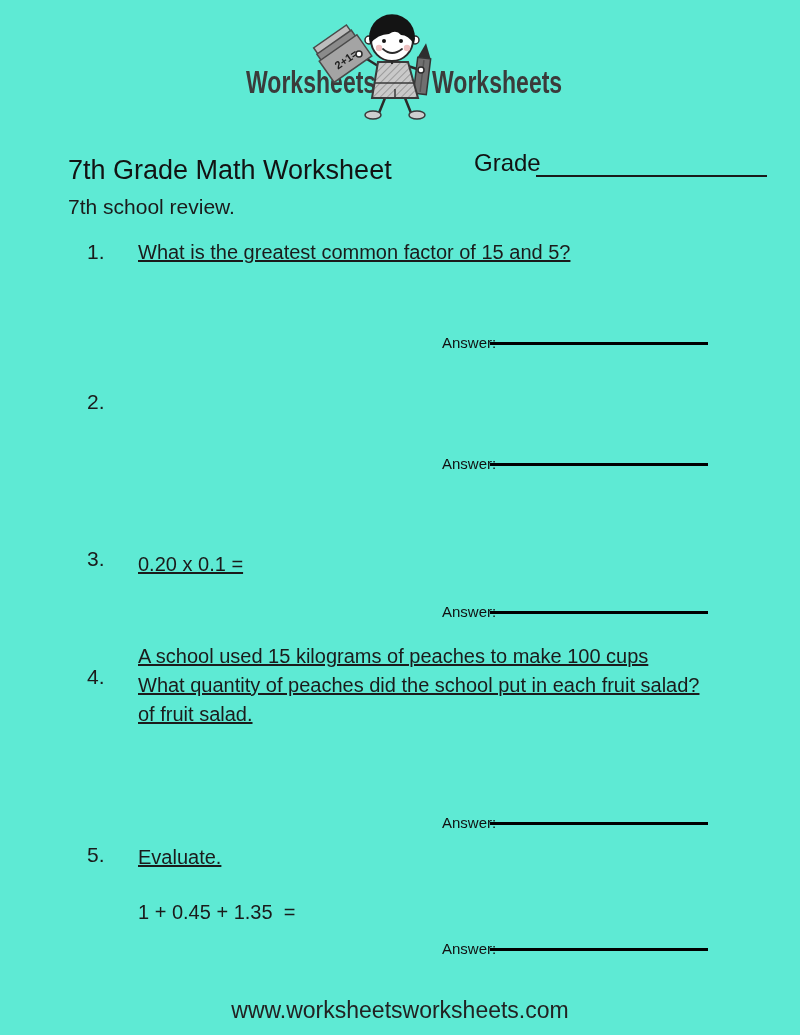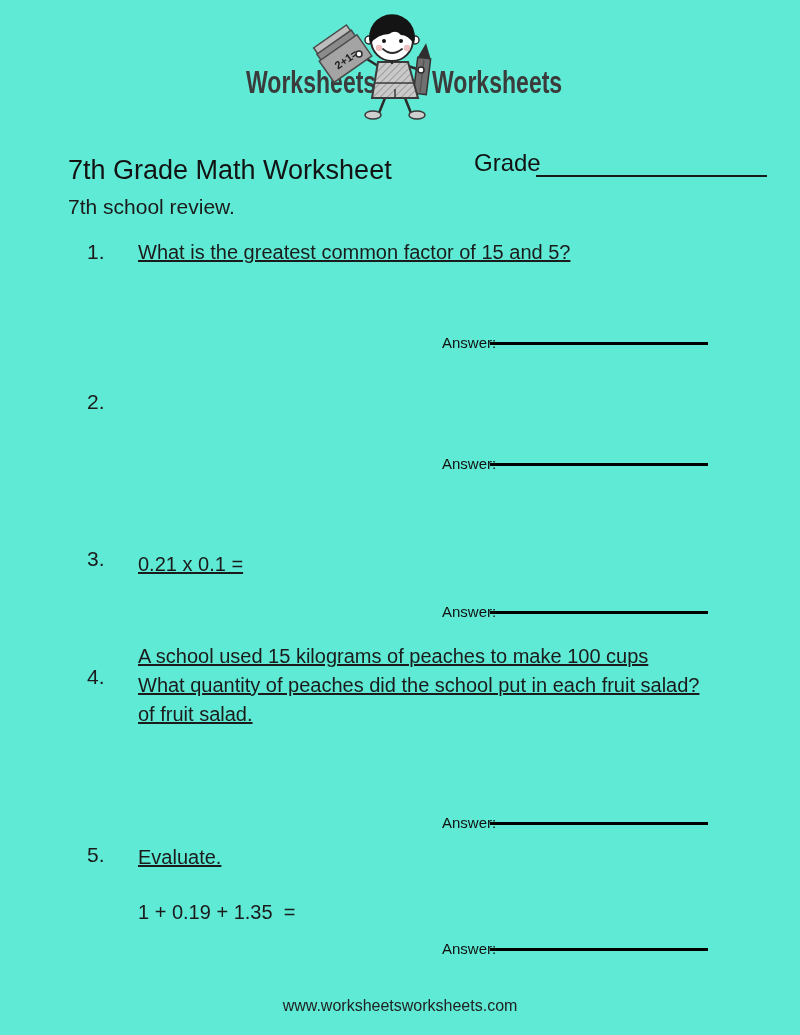--- a/index.html
+++ b/index.html
@@ -22,21 +22,21 @@
   .subtitle{position:absolute;left:68px;top:195px;font-size:21px;}
   
   .q-num{position:absolute;left:87px;font-size:21px;}
   .q-text{position:absolute;left:138px;font-size:20px;line-height:29px;white-space:nowrap;text-decoration:underline;}
   .q-expression{position:absolute;left:138px;font-size:20px;white-space:pre;}
   
   .answer-row{position:absolute;left:428px;width:282px;height:20px;}
   .answer-label{position:absolute;left:0;top:0;font-size:15px;color:#111;margin-left:14px;}
   .answer-line{position:absolute;left:62px;top:8px;width:218px;height:0;border-top:3px solid #000;}
   
-  .footer{position:absolute;left:0;top:997px;width:100%;text-align:center;font-size:16px;color:#222;}
+  .footer{position:absolute;left:0;top:997px;width:100%;text-align:center;font-size:23px;color:#222;}
 </style>
 </head>
 <body>
 
 <div class="page">
 
   <span class="logo-text left">Worksheets</span>
   <span class="logo-text right">Worksheets</span>
 
   <svg class="kid-svg" width="140" height="126" viewBox="0 0 140 126">
@@ -102,21 +102,21 @@
   </div>
 
   <div class="q-num" style="top:390px">2.</div>
   <div class="answer-row" style="top:455px">
     <span class="answer-label">Answer:</span>
     <span class="answer-line"></span>
   </div>
 
   <div class="q-num" style="top:547px">3.</div>
   <div class="q-text" style="top:550px">
-    <div>0.21 x 0.1 =</div>
+    <div>0.20 x 0.1 =</div>
   </div>
   <div class="answer-row" style="top:603px">
     <span class="answer-label">Answer:</span>
     <span class="answer-line"></span>
   </div>
 
   <div class="q-num" style="top:665px">4.</div>
   <div class="q-text" style="top:642px">
     <div>A school used 15 kilograms of peaches to make 100 cups</div>
     <div>What quantity of peaches did the school put in each fruit salad?</div>
@@ -124,21 +124,21 @@
   </div>
   <div class="answer-row" style="top:814px">
     <span class="answer-label">Answer:</span>
     <span class="answer-line"></span>
   </div>
 
   <div class="q-num" style="top:843px">5.</div>
   <div class="q-text" style="top:843px">
     <div>Evaluate.</div>
   </div>
-  <div class="q-expression" style="top:901px">1 + 0.19 + 1.35  =</div>
+  <div class="q-expression" style="top:901px">1 + 0.45 + 1.35  =</div>
   <div class="answer-row" style="top:940px">
     <span class="answer-label">Answer:</span>
     <span class="answer-line"></span>
   </div>
 
   <div class="footer">www.worksheetsworksheets.com</div>
 
 </div>
 
 </body></html>

